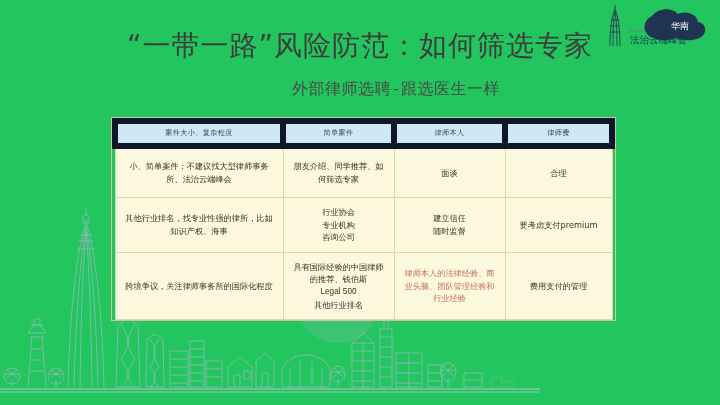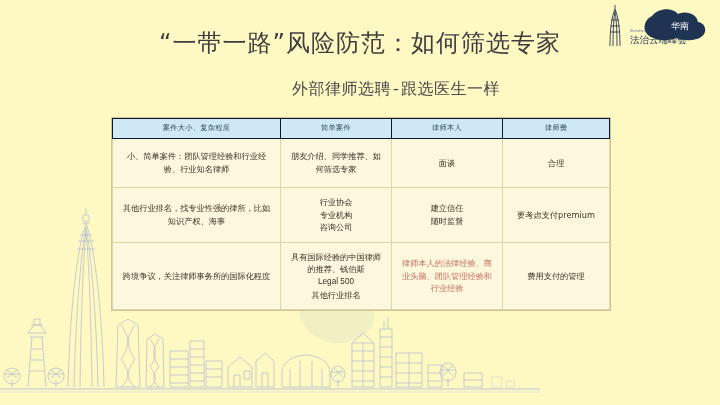--- a/index.html
+++ b/index.html
@@ -6,21 +6,21 @@
   body{
     width:720px;height:405px;
     background:#ffffff;
     font-family:"Liberation Sans","DejaVu Sans",sans-serif;
     overflow:hidden;
     position:relative;
   }
   #slide{
     position:absolute;inset:0;
     width:720px;height:405px;
-    background:#fef9c3;
+    background:#22c55e;
     overflow:hidden;
   }
 
   
   #skyline{
     position:absolute;left:0;bottom:0;width:720px;height:230px;
     pointer-events:none;
   }
   #skyline svg{display:block;width:720px;height:230px;}
 
@@ -28,21 +28,21 @@
   #logo{
     position:absolute;right:6px;top:2px;
     width:118px;height:46px;
   }
   #logo svg{display:block;}
 
   
   #title{
     position:absolute;top:27px;left:0;width:720px;
     text-align:center;
-    font-size:24px;
+    font-size:28px;
     letter-spacing:1px;
     color:#3d3d3d;
     font-weight:400;
     font-family:"DejaVu Sans","Liberation Sans",sans-serif;
     white-space:nowrap;
   }
   #subtitle{
     position:absolute;top:79px;left:0;width:720px;
     text-align:center;
     font-size:16px;
@@ -63,21 +63,21 @@
     table-layout:fixed;
     box-shadow:0 0 0 1px #cfc59b;
   }
   #matrix col.c1{width:168px;}
   #matrix col.c2{width:111px;}
   #matrix col.c3{width:111px;}
   #matrix col.c4{width:107px;}
 
   #matrix th{
     background:#cfe8f5;
-    border:1px solid #0f172a;
+    border:6px solid #0f172a;
     font-size:7.2px;
     font-weight:400;
     color:#2f4a58;
     height:19px;
     padding:0 2px;
     line-height:1.2;
     letter-spacing:.3px;
     font-family:"DejaVu Sans","Liberation Sans",sans-serif;
   }
   #matrix td{
@@ -264,21 +264,21 @@
     <thead>
       <tr>
         <th>案件大小、复杂程度</th>
         <th>简单案件</th>
         <th>律师本人</th>
         <th>律师费</th>
       </tr>
     </thead>
     <tbody>
       <tr class="r1">
-        <td>小、简单案件：团队管理经验和行业经验、行业知名律师</td>
+        <td>小、简单案件：不建议找大型律师事务所、法治云端峰会</td>
         <td>朋友介绍、同学推荐、如何筛选专家</td>
         <td>面谈</td>
         <td>合理</td>
       </tr>
 
 
       <tr class="r3">
         <td>其他行业排名，找专业性强的律所，比如知识产权、海事</td>
         <td>
           <div>行业协会</div>

